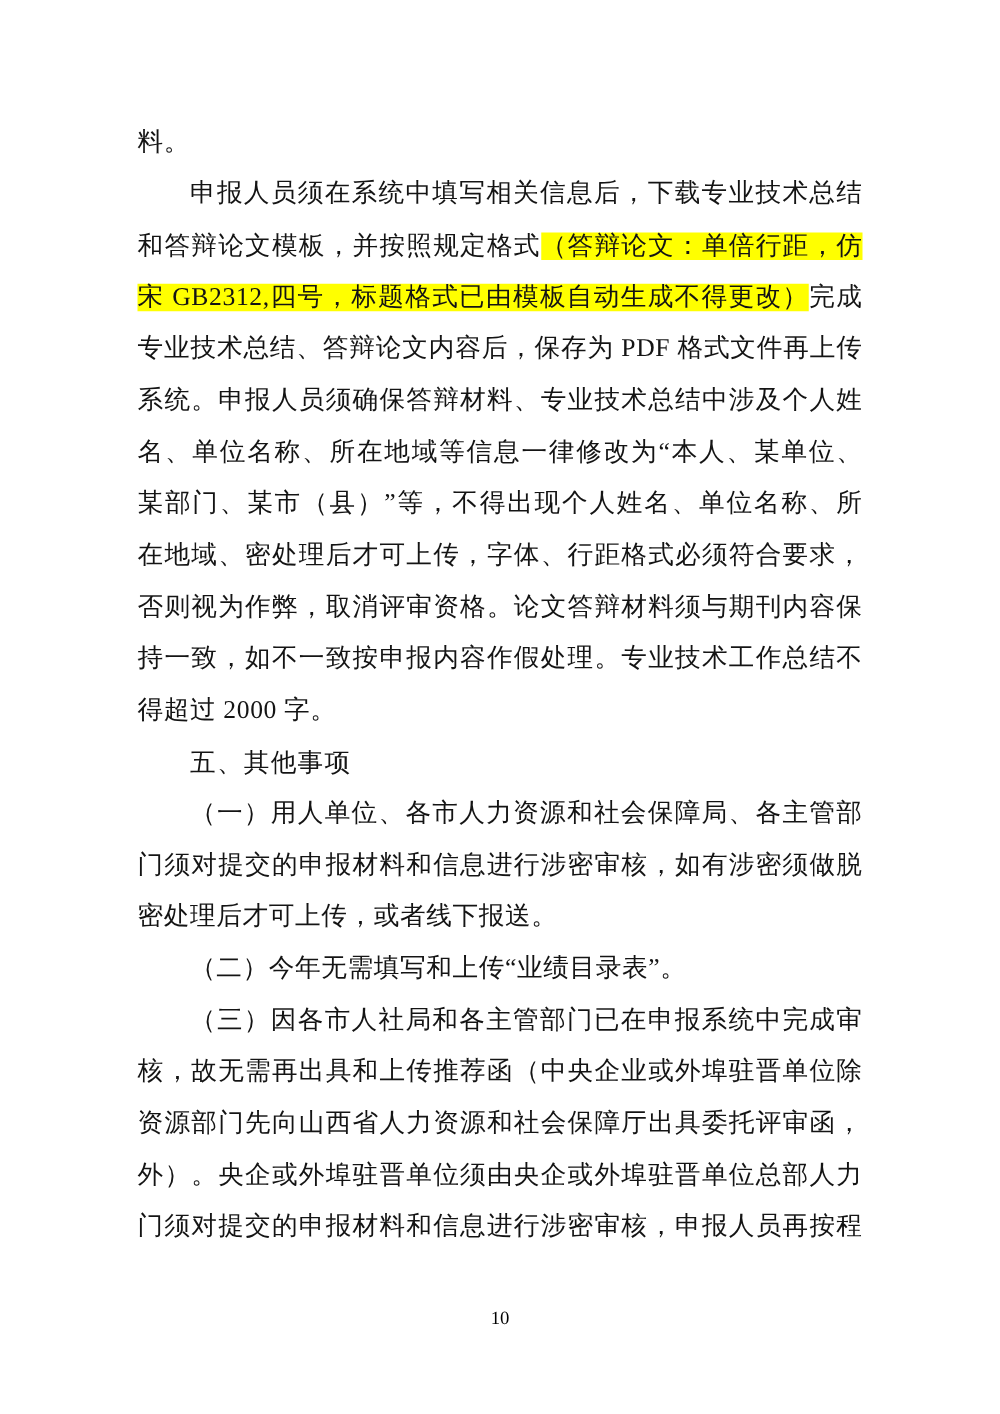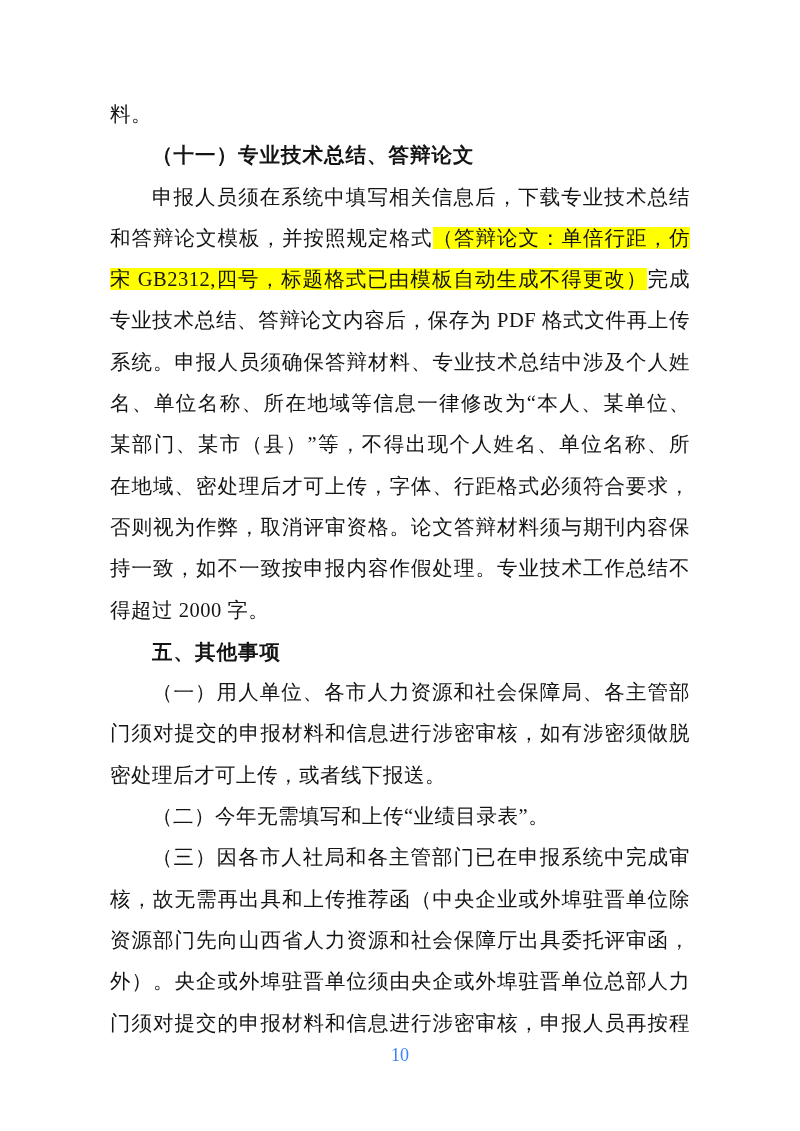--- a/index.html
+++ b/index.html
@@ -36,47 +36,46 @@
   }
   .line.indent {
     text-indent: 42px;
   }
   .heading-kai {
     font-weight: 700;
     letter-spacing: 1px;
   }
   .heading-hei {
     font-family: "Liberation Sans", "DejaVu Sans", sans-serif;
-    font-weight: 700;
+    font-weight: 400;
     letter-spacing: 1px;
   }
   .hl {
     background: var(--hl-color, #ffff00);
   }
   .page-number {
     position: absolute;
     top: 1046px;
     left: 0;
     width: 100%;
     text-align: center;
-    font-size: 18px;
+    font-size: 15px;
     line-height: 18px;
     font-family: "Liberation Serif", "DejaVu Serif", serif;
-    color: #3b82f6;
+    color: #000000;
   }
 </style>
 </head>
 <body>
 
 <div class="page">
   <div class="content">
 
     <div class="line">料。</div>
 
-    <div class="line indent heading-kai">（十一）专业技术总结、答辩论文</div>
 
     <div class="line indent justify">申报人员须在系统中填写相关信息后，下载专业技术总结</div>
 
     <div class="line justify"><span>和答辩论文模板，并按照规定格式</span><span class="hl">（答辩论文：单倍行距，仿</span></div>
 
     <div class="line justify"><span class="hl">宋 GB2312,四号，标题格式已由模板自动生成不得更改）</span><span>完成</span></div>
 
     <div class="line justify">专业技术总结、答辩论文内容后，保存为 PDF 格式文件再上传</div>
     <div class="line justify">系统。申报人员须确保答辩材料、专业技术总结中涉及个人姓</div>
     <div class="line justify">名、单位名称、所在地域等信息一律修改为“本人、某单位、</div>

